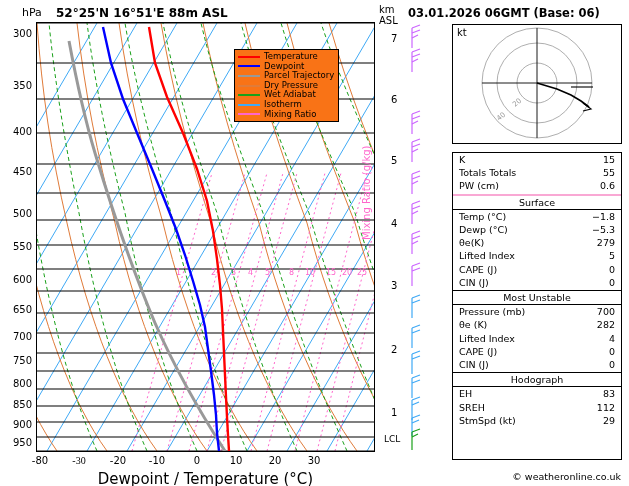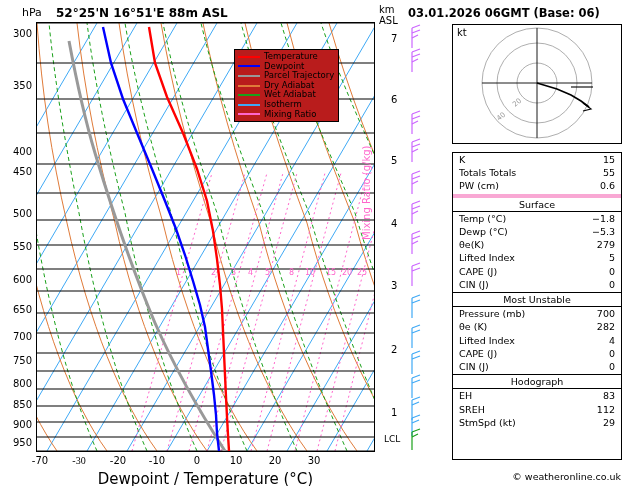--- a/index.html
+++ b/index.html
@@ -81,21 +81,21 @@
     left: 36px; top: 470px;
     width: 339px;
     text-align: center;
     font-size: 15px;
     color: #000;
   }
   
   .legend {
     position: absolute;
     left: 197px; top: 26px;
-    background: #b91c1c;
+    background: #f97316;
     border: 1px solid #000;
     padding: 2px 4px 2px 3px;
     font-size: 8.5px;
     line-height: 9.6px;
     color: #000;
     text-align: center;
   }
   .legend-row { display: flex; align-items: center; white-space: nowrap; }
   .legend-swatch {
     width: 22px; height: 0;
@@ -174,21 +174,21 @@
   }
   .trow .k { text-align: left; }
   .trow .v { text-align: right; }
   .section-head {
     text-align: center;
     line-height: 13.2px;
     border-top: 1px solid #000;
     border-bottom: 1px solid #000;
     margin-top: 1px;
   }
-  .section-head.first { border-top: 4px solid #f9a8d4; }
+  .section-head.first { border-top: 2px solid #f9a8d4; }
   
   .footer {
     position: absolute;
     right: 8px; bottom: 4px;
     font-size: 9.5px;
     color: #000;
   }
 </style>
 </head>
 <body>
@@ -305,53 +305,53 @@
       <div class="legend-row">
         <span class="legend-swatch" style="border-top-color:#0000ff"></span>
         <span>Dewpoint</span>
       </div>
       <div class="legend-row">
         <span class="legend-swatch" style="border-top-color:#999999"></span>
         <span>Parcel Trajectory</span>
       </div>
       <div class="legend-row">
         <span class="legend-swatch" style="border-top-color:#e07b39"></span>
-        <span>Dry Adiabat</span>
+        <span>Dry Pressure</span>
       </div>
       <div class="legend-row">
         <span class="legend-swatch" style="border-top-color:#1aa11a"></span>
         <span>Wet Adiabat</span>
       </div>
       <div class="legend-row">
         <span class="legend-swatch" style="border-top-color:#3fa9f5"></span>
         <span>Isotherm</span>
       </div>
       <div class="legend-row">
         <span class="legend-swatch" style="border-top-color:#ff66cc"></span>
         <span>Mixing Ratio</span>
       </div>
     </div>
   </div>
 
   <div class="ytick" style="left:0px; top:16px;margin-top:12px;">300</div>
   <div class="ytick" style="left:0px; top:80px;">350</div>
-  <div class="ytick" style="left:0px; top:126px;margin-top:20px;">400</div>
+  <div class="ytick" style="left:0px; top:126px;">400</div>
   <div class="ytick" style="left:0px; top:166px;">450</div>
   <div class="ytick" style="left:0px; top:208px;">500</div>
   <div class="ytick" style="left:0px; top:241px;">550</div>
   <div class="ytick" style="left:0px; top:274px;">600</div>
   <div class="ytick" style="left:0px; top:304px;">650</div>
   <div class="ytick" style="left:0px; top:331px;">700</div>
   <div class="ytick" style="left:0px; top:355px;">750</div>
   <div class="ytick" style="left:0px; top:378px;">800</div>
   <div class="ytick" style="left:0px; top:399px;">850</div>
   <div class="ytick" style="left:0px; top:419px;">900</div>
   <div class="ytick" style="left:0px; top:437px;">950</div>
 
-  <div class="xtick" style="left:23px;">-70</div>
+  <div class="xtick" style="left:23px;">-80</div>
   <div class="xtick" style="left:62px;font-family:Liberation Serif, serif;">-30</div>
   <div class="xtick" style="left:101px;">-20</div>
   <div class="xtick" style="left:140px;">-10</div>
   <div class="xtick" style="left:180px;">0</div>
   <div class="xtick" style="left:219px;">10</div>
   <div class="xtick" style="left:258px;">20</div>
   <div class="xtick" style="left:297px;">30</div>
 
   <div class="xaxis-title">Dewpoint / Temperature (°C)</div>
 

